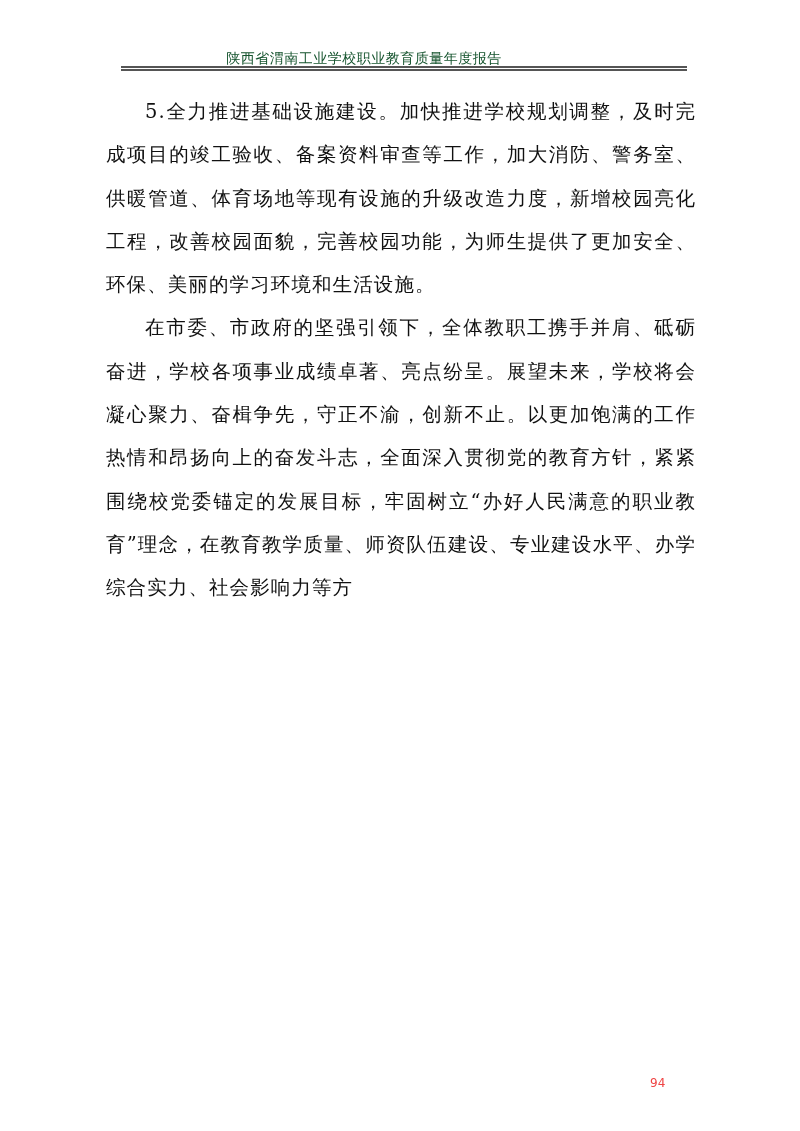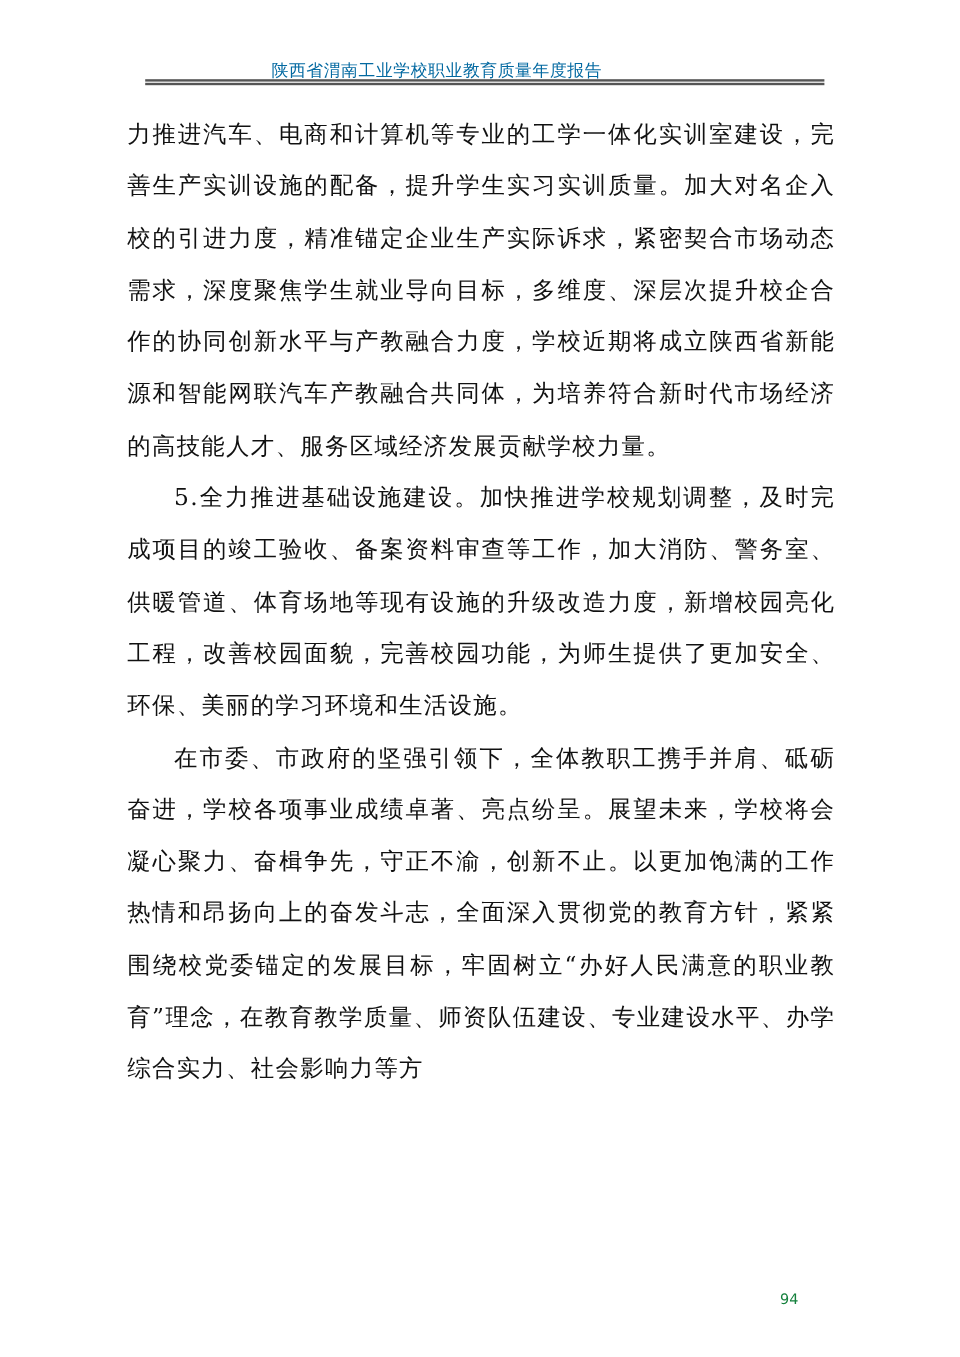--- a/index.html
+++ b/index.html
@@ -1,33 +1,32 @@
 <!DOCTYPE html>
 <html><head>
   <meta charset="utf-8">
   <style>
     html, body { margin:0; padding:0; background:#fff; }
     body { width:800px; height:1131px; position:relative; overflow:hidden;
            font-family: "DejaVu Serif", "Liberation Serif", serif; color:#111; }
     .header-title { position:absolute; top:50px; left:0; width:728px; text-align:center;
-           font-size:14px; color:#0369a1; letter-spacing:0.5px; }
+           font-size:14px; color:#14532d; letter-spacing:0.5px; }
     .header-rule { position:absolute; top:66px; left:121px; width:566px; height:5px;
            border-top:2px solid #555; border-bottom:2px solid #555; box-sizing:border-box; }
     .body { position:absolute; top:90px; left:106px; width:590px; }
     .para { margin:0; font-size:19.5px; line-height:43.3px; text-align:justify;
             letter-spacing:1.1px; }
     .para.indent { text-indent:2em; }
     .page-num { position:absolute; top:1076px; left:650px; font-size:12px;
-            font-family:"DejaVu Sans", sans-serif; color:#15803d; }
+            font-family:"DejaVu Sans", sans-serif; color:#ef4444; }
   </style>
 </head>
 <body>
 
 <div class="header-title">陕西省渭南工业学校职业教育质量年度报告</div>
 <div class="header-rule"></div>
 
 <div class="body">
-  <p class="para">力推进汽车、电商和计算机等专业的工学一体化实训室建设，完善生产实训设施的配备，提升学生实习实训质量。加大对名企入校的引进力度，精准锚定企业生产实际诉求，紧密契合市场动态需求，深度聚焦学生就业导向目标，多维度、深层次提升校企合作的协同创新水平与产教融合力度，学校近期将成立陕西省新能源和智能网联汽车产教融合共同体，为培养符合新时代市场经济的高技能人才、服务区域经济发展贡献学校力量。</p>
   <p class="para indent">5.全力推进基础设施建设。加快推进学校规划调整，及时完成项目的竣工验收、备案资料审查等工作，加大消防、警务室、供暖管道、体育场地等现有设施的升级改造力度，新增校园亮化工程，改善校园面貌，完善校园功能，为师生提供了更加安全、环保、美丽的学习环境和生活设施。</p>
   <p class="para indent">在市委、市政府的坚强引领下，全体教职工携手并肩、砥砺奋进，学校各项事业成绩卓著、亮点纷呈。展望未来，学校将会凝心聚力、奋楫争先，守正不渝，创新不止。以更加饱满的工作热情和昂扬向上的奋发斗志，全面深入贯彻党的教育方针，紧紧围绕校党委锚定的发展目标，牢固树立“办好人民满意的职业教育”理念，在教育教学质量、师资队伍建设、专业建设水平、办学综合实力、社会影响力等方</p>
 </div>
 
 <div class="page-num">94</div>
 
 </body></html>

